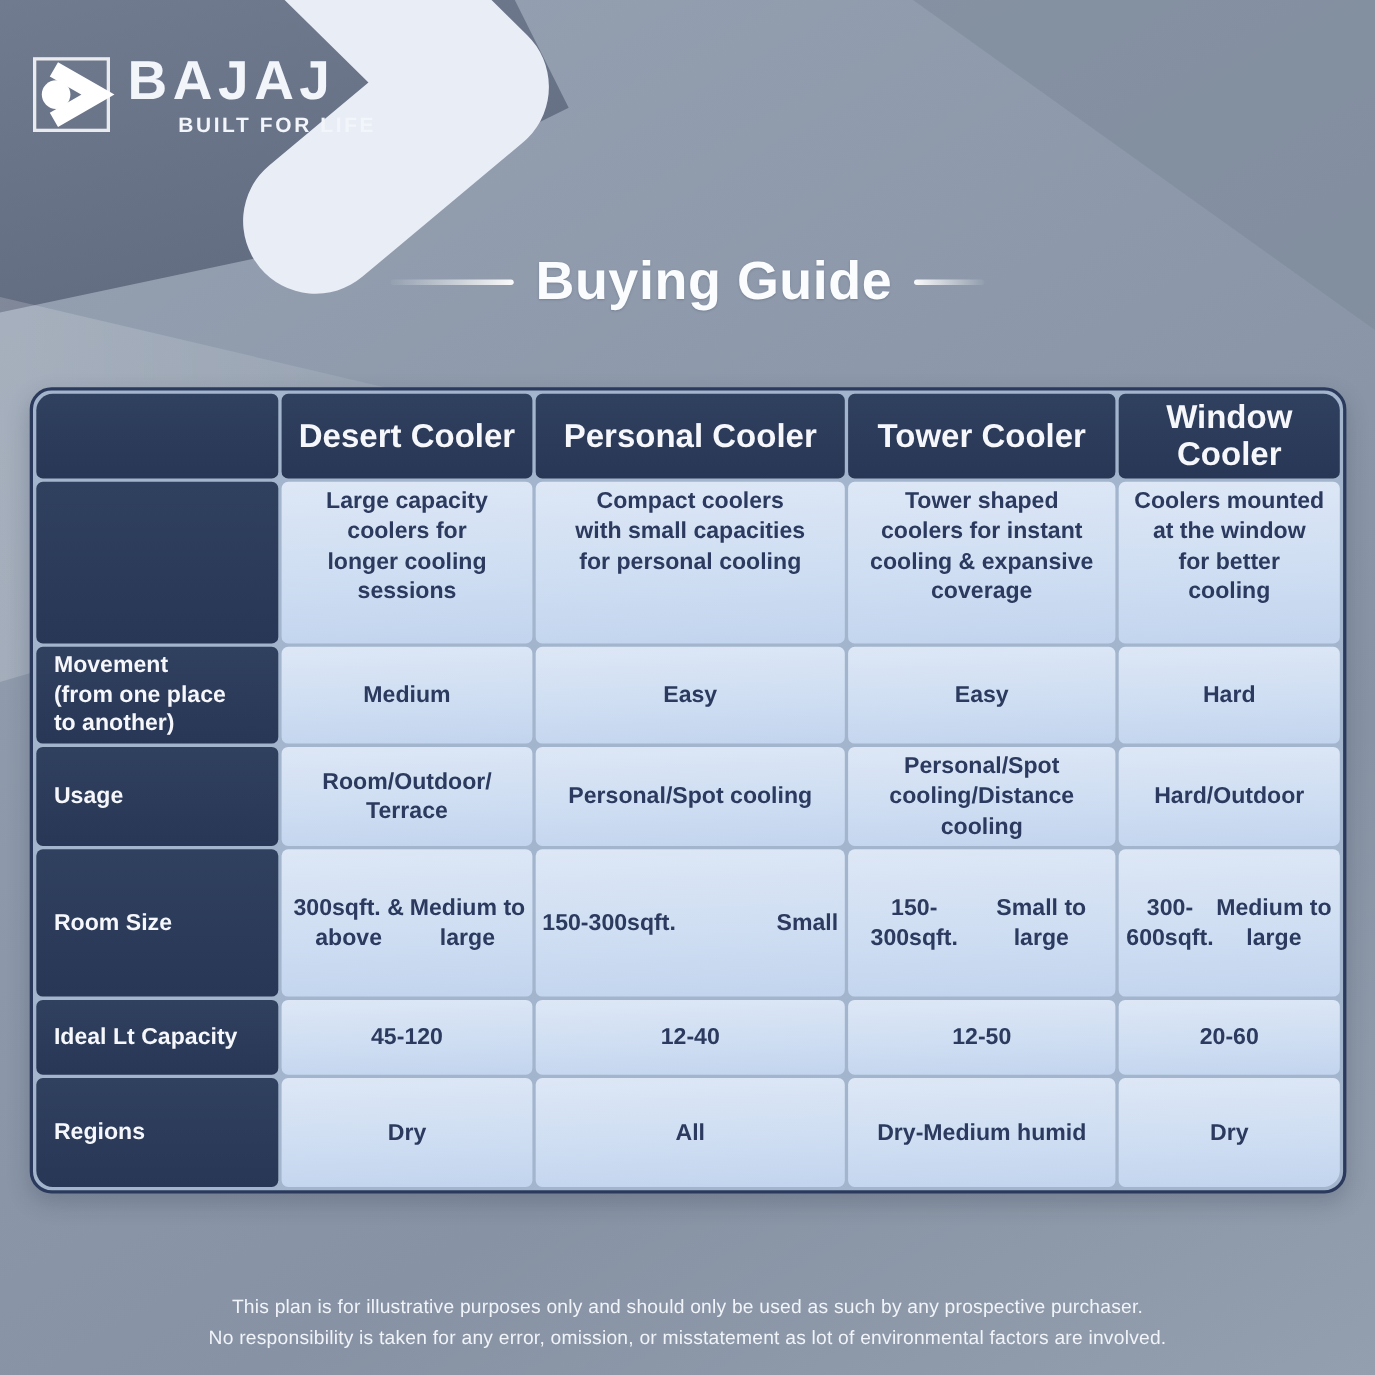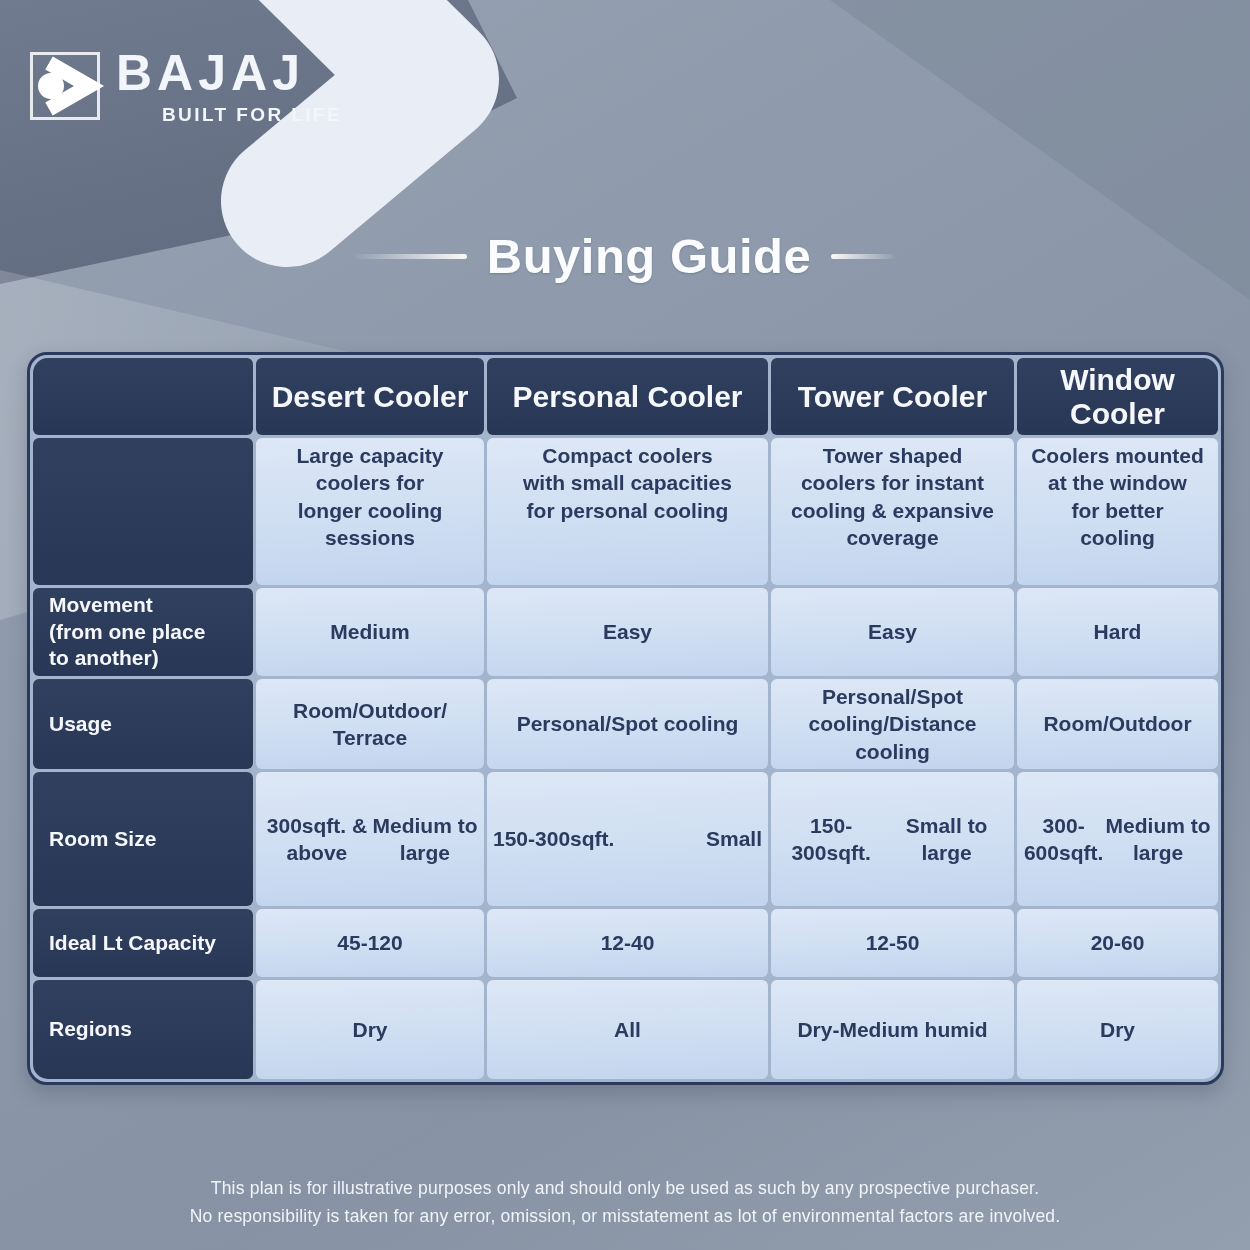--- a/index.html
+++ b/index.html
@@ -126,21 +126,21 @@
     <div class="cell light">Easy</div>
     <div class="cell light">Hard</div>
 
     <div class="cell navy rowlabel">Usage</div>
     <div class="cell light">Room/Outdoor/
 Terrace</div>
     <div class="cell light">Personal/Spot cooling</div>
     <div class="cell light">Personal/Spot
 cooling/Distance
 cooling</div>
-    <div class="cell light">Room/Outdoor</div>
+    <div class="cell light">Hard/Outdoor</div>
 
     <div class="cell navy rowlabel">Room Size</div>
     <div class="cell light split">
       <span>300sqft. &amp; above</span>
       <span>Medium to large</span>
     </div>
     <div class="cell light split">
       <span>150-300sqft.</span>
       <span>Small</span>
     </div>

